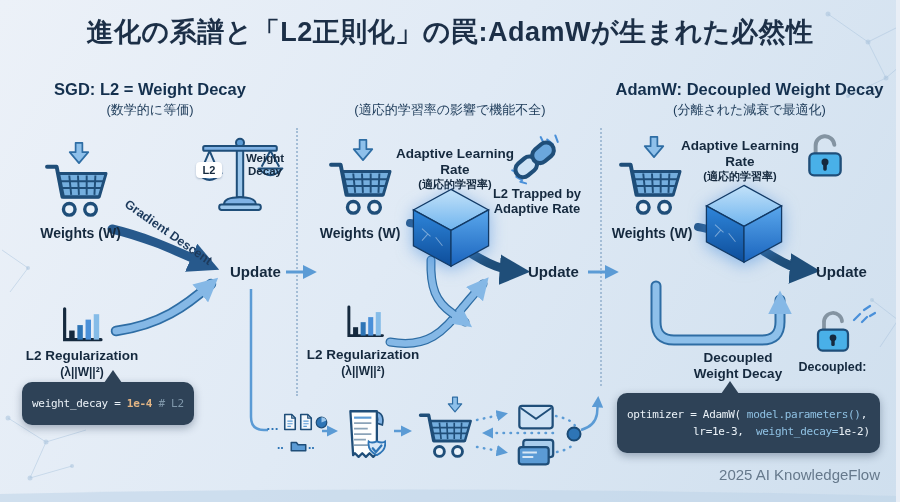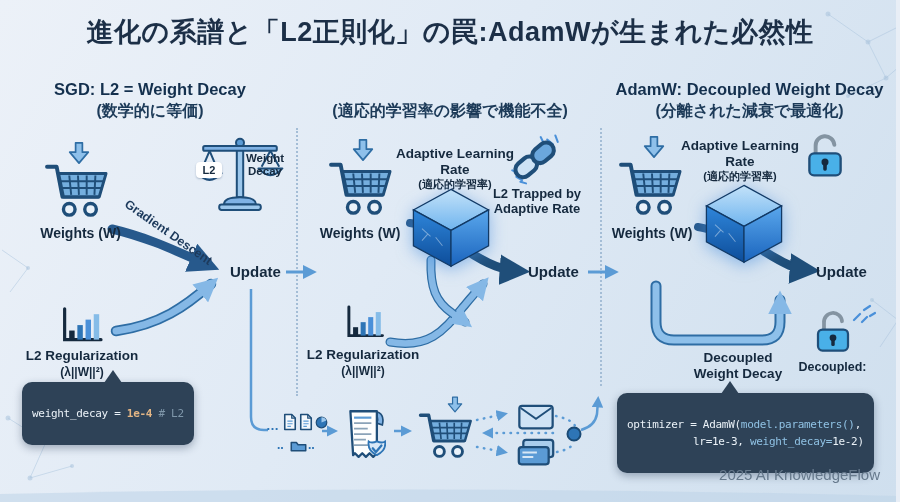--- a/index.html
+++ b/index.html
@@ -3,33 +3,33 @@
 <meta charset="utf-8">
 <style>
   html,body{margin:0;padding:0;background:#e8eef6;}
   .stage{position:relative;width:896px;height:502px;overflow:hidden;
     background:linear-gradient(120deg,#ecf1f8 0%,#e0eaf5 45%,#cfdfee 100%);
     font-family:"Liberation Sans","DejaVu Sans",sans-serif;color:#15293e;}
   .abs{position:absolute;}
   .ctr{text-align:center;}
   .page-title{left:0;top:14px;width:900px;text-align:center;font-size:27px;font-weight:800;color:#1c2f47;letter-spacing:.5px;}
   .col-title{font-size:16.5px;font-weight:800;color:#14304e;}
-  .col-sub{font-size:16px;font-weight:700;color:#1c3a58;}
+  .col-sub{font-size:13px;font-weight:400;color:#1c3a58;}
   .lbl{font-weight:700;color:#15293e;}
   .divider{border-left:2px dotted #a4bdd6;width:0;}
   .code{background:#2e4257;border-radius:10px;color:#eaf1f7;
     font-family:"DejaVu Sans Mono","Liberation Mono",monospace;
     font-size:11px;letter-spacing:-0.3px;box-shadow:0 3px 8px rgba(20,40,70,.35);
-    padding:23px 10px;line-height:1.55;white-space:nowrap;}
+    padding:13px 10px;line-height:1.55;white-space:nowrap;}
   .code .tri{position:absolute;top:-12px;width:0;height:0;
     border-left:9px solid transparent;border-right:9px solid transparent;
     border-bottom:13px solid #2e4257;}
   .c-val{color:#e3b584;font-weight:700;}
   .c-com{color:#7f97aa;}
-  .c-blue{color:#8fc1e3;}
+  .c-blue{color:#8fc1e3;margin-left:6px;}
   .c-b{font-weight:400;}
   .cube{filter:drop-shadow(0 3px 8px rgba(70,140,220,.55));}
   .footer{font-size:15px;color:#66798c;}
   .dots{color:#2e75b6;font-weight:700;font-size:13px;letter-spacing:1px;}
 </style>
 </head>
 <body>
 
 <div class="stage">
 

